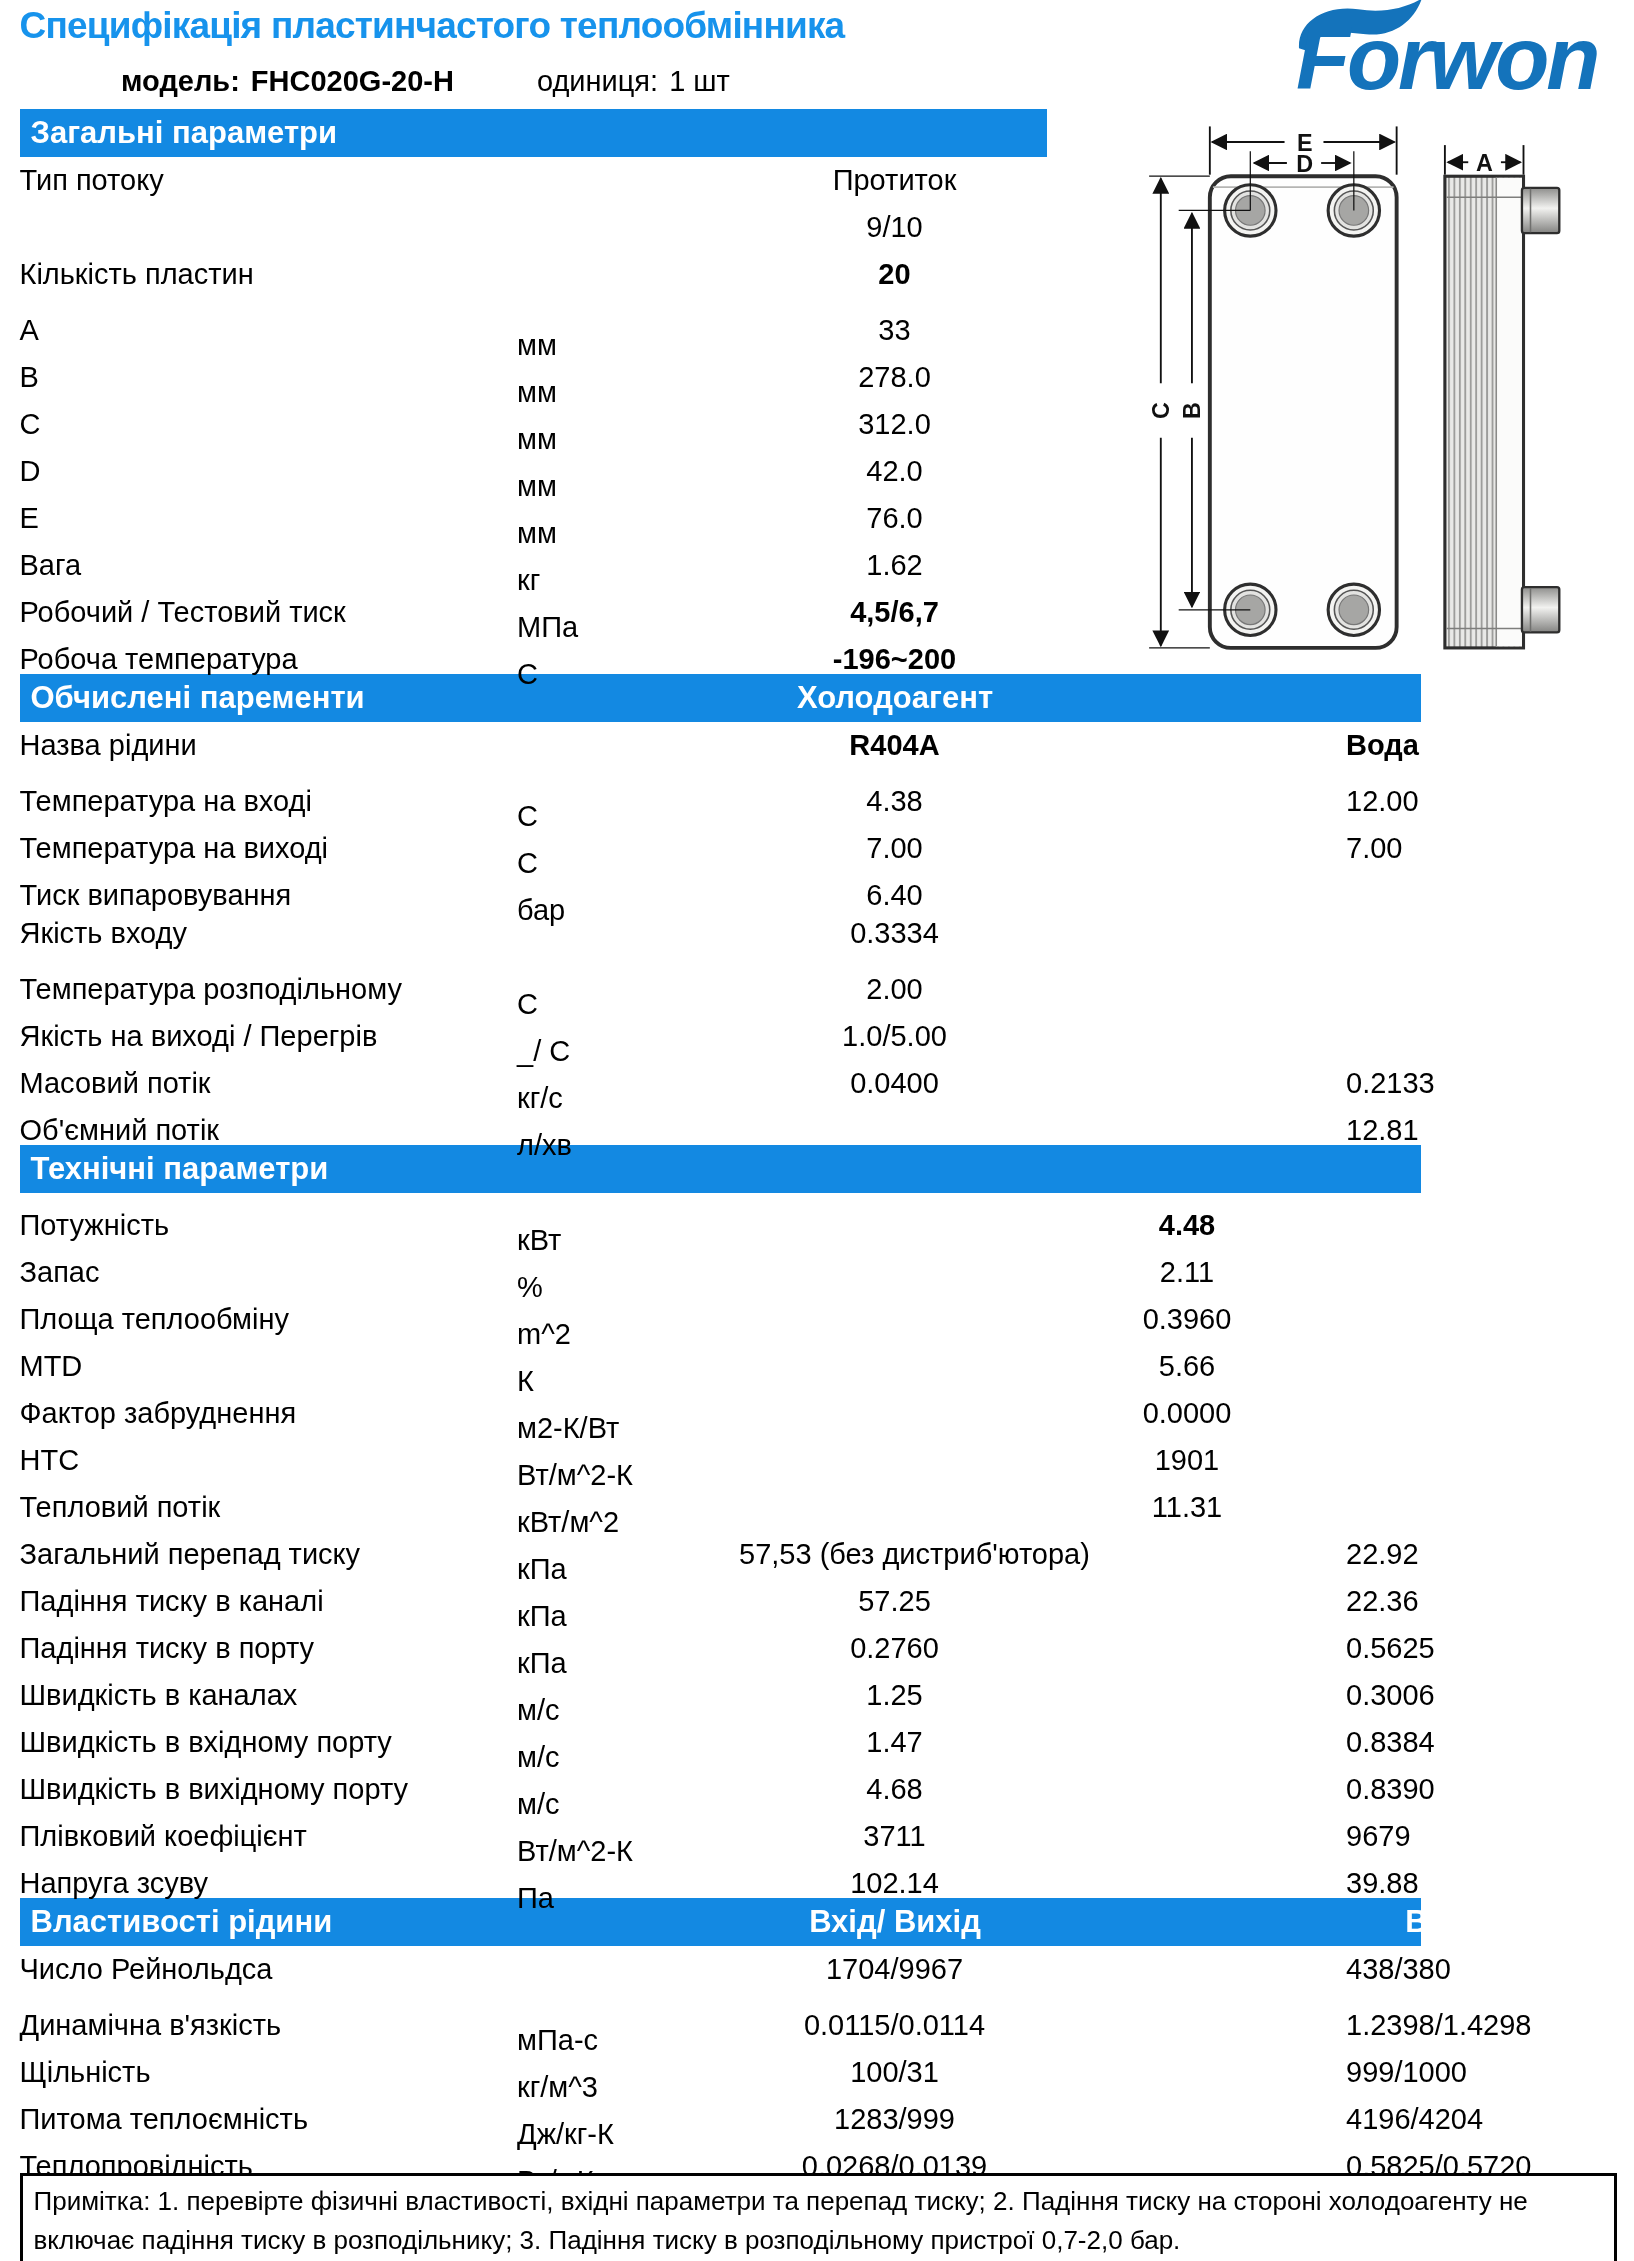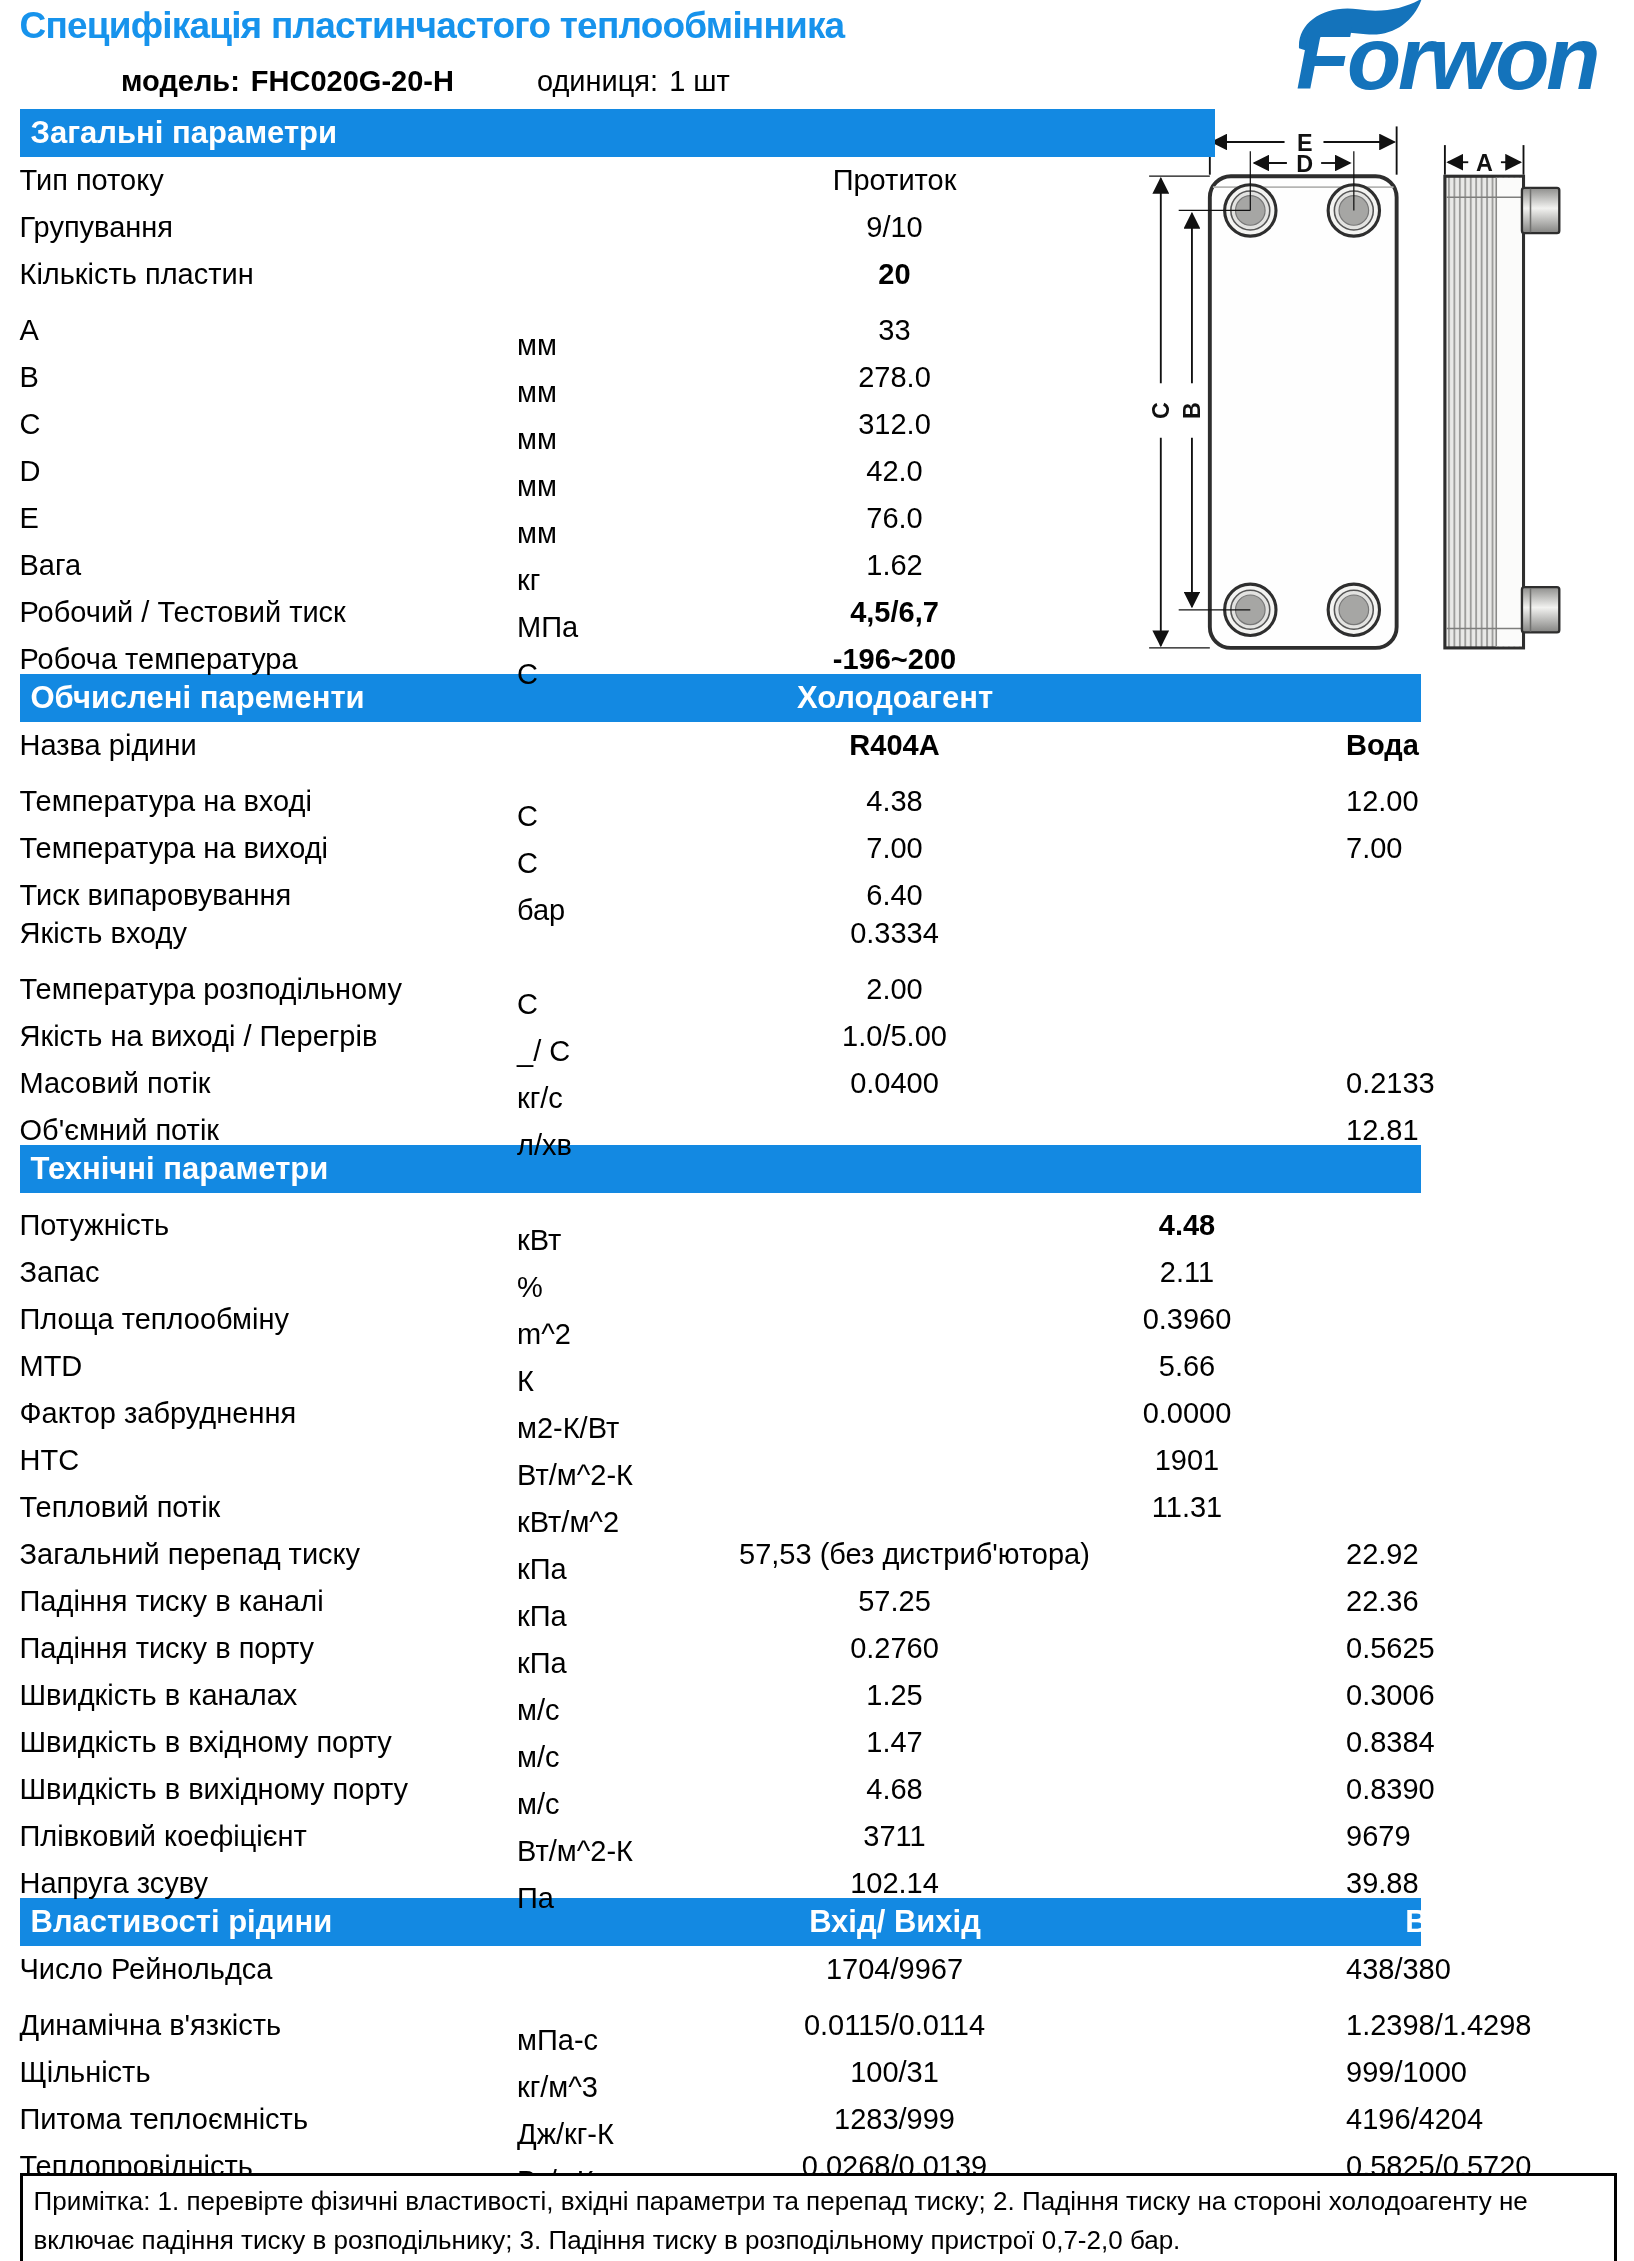--- a/index.html
+++ b/index.html
@@ -26,21 +26,21 @@
   .model-line .lbl-unit{font-weight:normal;margin-left:83px;}
   .model-line .val-unit{font-weight:normal;margin-left:11px;}
   .logo{position:absolute;left:1285px;top:0px;width:350px;height:105px;}
 
   .spec-table{position:absolute;left:0;top:109px;width:1635px;}
   .sec-header{
     margin-left:19.5px;height:48px;background:var(--accent);
     display:grid;grid-template-columns:498px 222px 311px 296px 289px;
     align-items:center;color:#fff;font-weight:bold;font-size:31px;
   }
-  .sec-header.w-narrow{width:1195px;}
+  .sec-header.w-narrow{width:1027px;}
   .sec-header.w-full{width:1401px;}
   .h-name{grid-column:1;padding-left:11px;white-space:nowrap;}
   .h-v1{grid-column:3;text-align:center;white-space:nowrap;}
   .h-v2{grid-column:5;text-align:center;white-space:nowrap;}
 
   .row{
     display:grid;grid-template-columns:517px 222px 311px 296px 289px;
     height:47px;align-items:center;font-size:29px;
   }
   .c-name{grid-column:1;padding-left:19.5px;white-space:nowrap;}
@@ -170,21 +170,20 @@
       <div class="sec-header w-narrow">
         <div class="h-name">Загальні параметри</div>
       </div>
       <div class="row">
         <div class="c-name">Тип потоку</div>
         <div class="c-unit"></div>
         <div class="c-v1">Протиток</div>
         <div class="c-v2"></div>
       </div>
       <div class="row">
-        <div class="c-name">Групування</div>
         <div class="c-unit"></div>
         <div class="c-v1">9/10</div>
         <div class="c-v2"></div>
       </div>
       <div class="row">
         <div class="c-name">Кількість пластин</div>
         <div class="c-unit"></div>
         <div class="c-v1 bold">20</div>
         <div class="c-v2"></div>
       </div>

